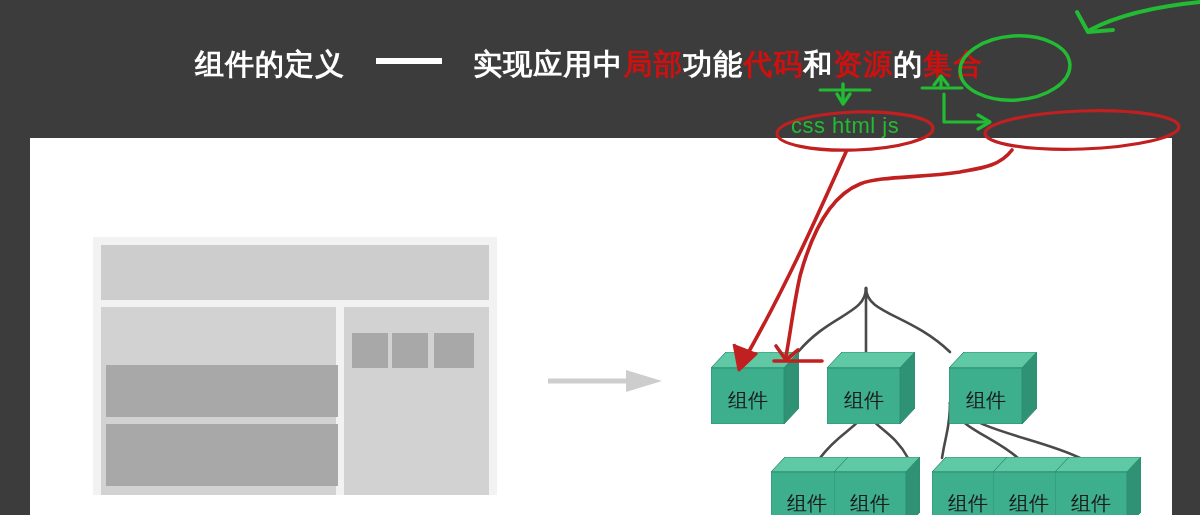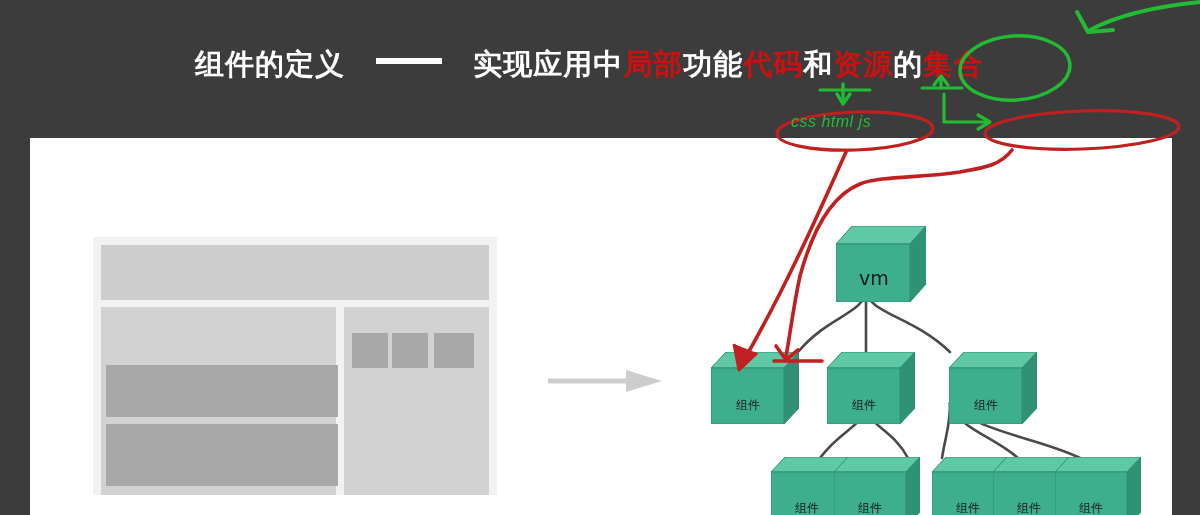--- a/index.html
+++ b/index.html
@@ -133,44 +133,43 @@
     left: 0; top: 0;
     width: 100%;
     height: 100%;
   }
   .cube .label {
     position: absolute;
     left: 0;
     right: 14px;
     bottom: 10px;
     text-align: center;
-    font-size: 12px;
+    font-size: 20px;
     color: #1a1a1a;
     font-family: "DejaVu Sans", "Liberation Sans", sans-serif;
     letter-spacing: 0px;
     pointer-events: none;
   }
   .cube.vm .label { font-size: 19px; font-weight: 500; bottom: 13px; }
 
   
   #annotations {
     position: absolute;
     left: 0; top: 0;
     width: 1200px;
     height: 515px;
     pointer-events: none;
   }
   .ann-text {
     position: absolute;
     color: #22bb33;
-    font-size: 16px;
+    font-size: 22px;
     font-family: "Liberation Sans", sans-serif;
     white-space: nowrap;
     letter-spacing: 0.5px;
-    font-style: italic;
   }
   #ann-css  { left: 791px; top: 113px; }
   #ann-res  { left: 992px; top: 113px; }
 </style>
 </head>
 <body>
 
 <div id="slide">
 
   <div id="title-bar">
@@ -210,28 +209,20 @@
 
         <path d="M 836 265 C 836 288, 812 290, 790 320"></path>
         <path d="M 836 265 C 836 288, 862 290, 878 320"></path>
 
         <path d="M 920 265 C 920 290, 916 294, 912 320"></path>
         <path d="M 920 265 C 930 292, 960 296, 988 320"></path>
         <path d="M 920 265 C 946 294, 1010 300, 1050 320"></path>
       </g>
     </svg>
 
-    <div class="cube vm" style="left:806px; top:88px; width:90px; height:76px;">
-      <svg class="top" viewBox="0 0 90 76">
-        <polygon points="0,18 16,0 90,0 74,18" fill="#5fc9a6" stroke="#2f8f72" stroke-width="1"></polygon>
-        <polygon points="74,18 90,0 90,58 74,76" fill="#2f9274" stroke="#2f8f72" stroke-width="1"></polygon>
-        <rect x="0" y="18" width="74" height="58" fill="#3eaf8c" stroke="#2f8f72" stroke-width="1"></rect>
-      </svg>
-      <div class="label">vm</div>
-    </div>
 
     <div class="cube" style="left:681px; top:214px; width:88px; height:72px;">
       <svg class="top" viewBox="0 0 88 72">
         <polygon points="0,16 15,0 88,0 73,16" fill="#5fc9a6" stroke="#2f8f72" stroke-width="1"></polygon>
         <polygon points="73,16 88,0 88,56 73,72" fill="#2f9274" stroke="#2f8f72" stroke-width="1"></polygon>
         <rect x="0" y="16" width="73" height="56" fill="#3eaf8c" stroke="#2f8f72" stroke-width="1"></rect>
       </svg>
       <div class="label">组件</div>
     </div>
 

